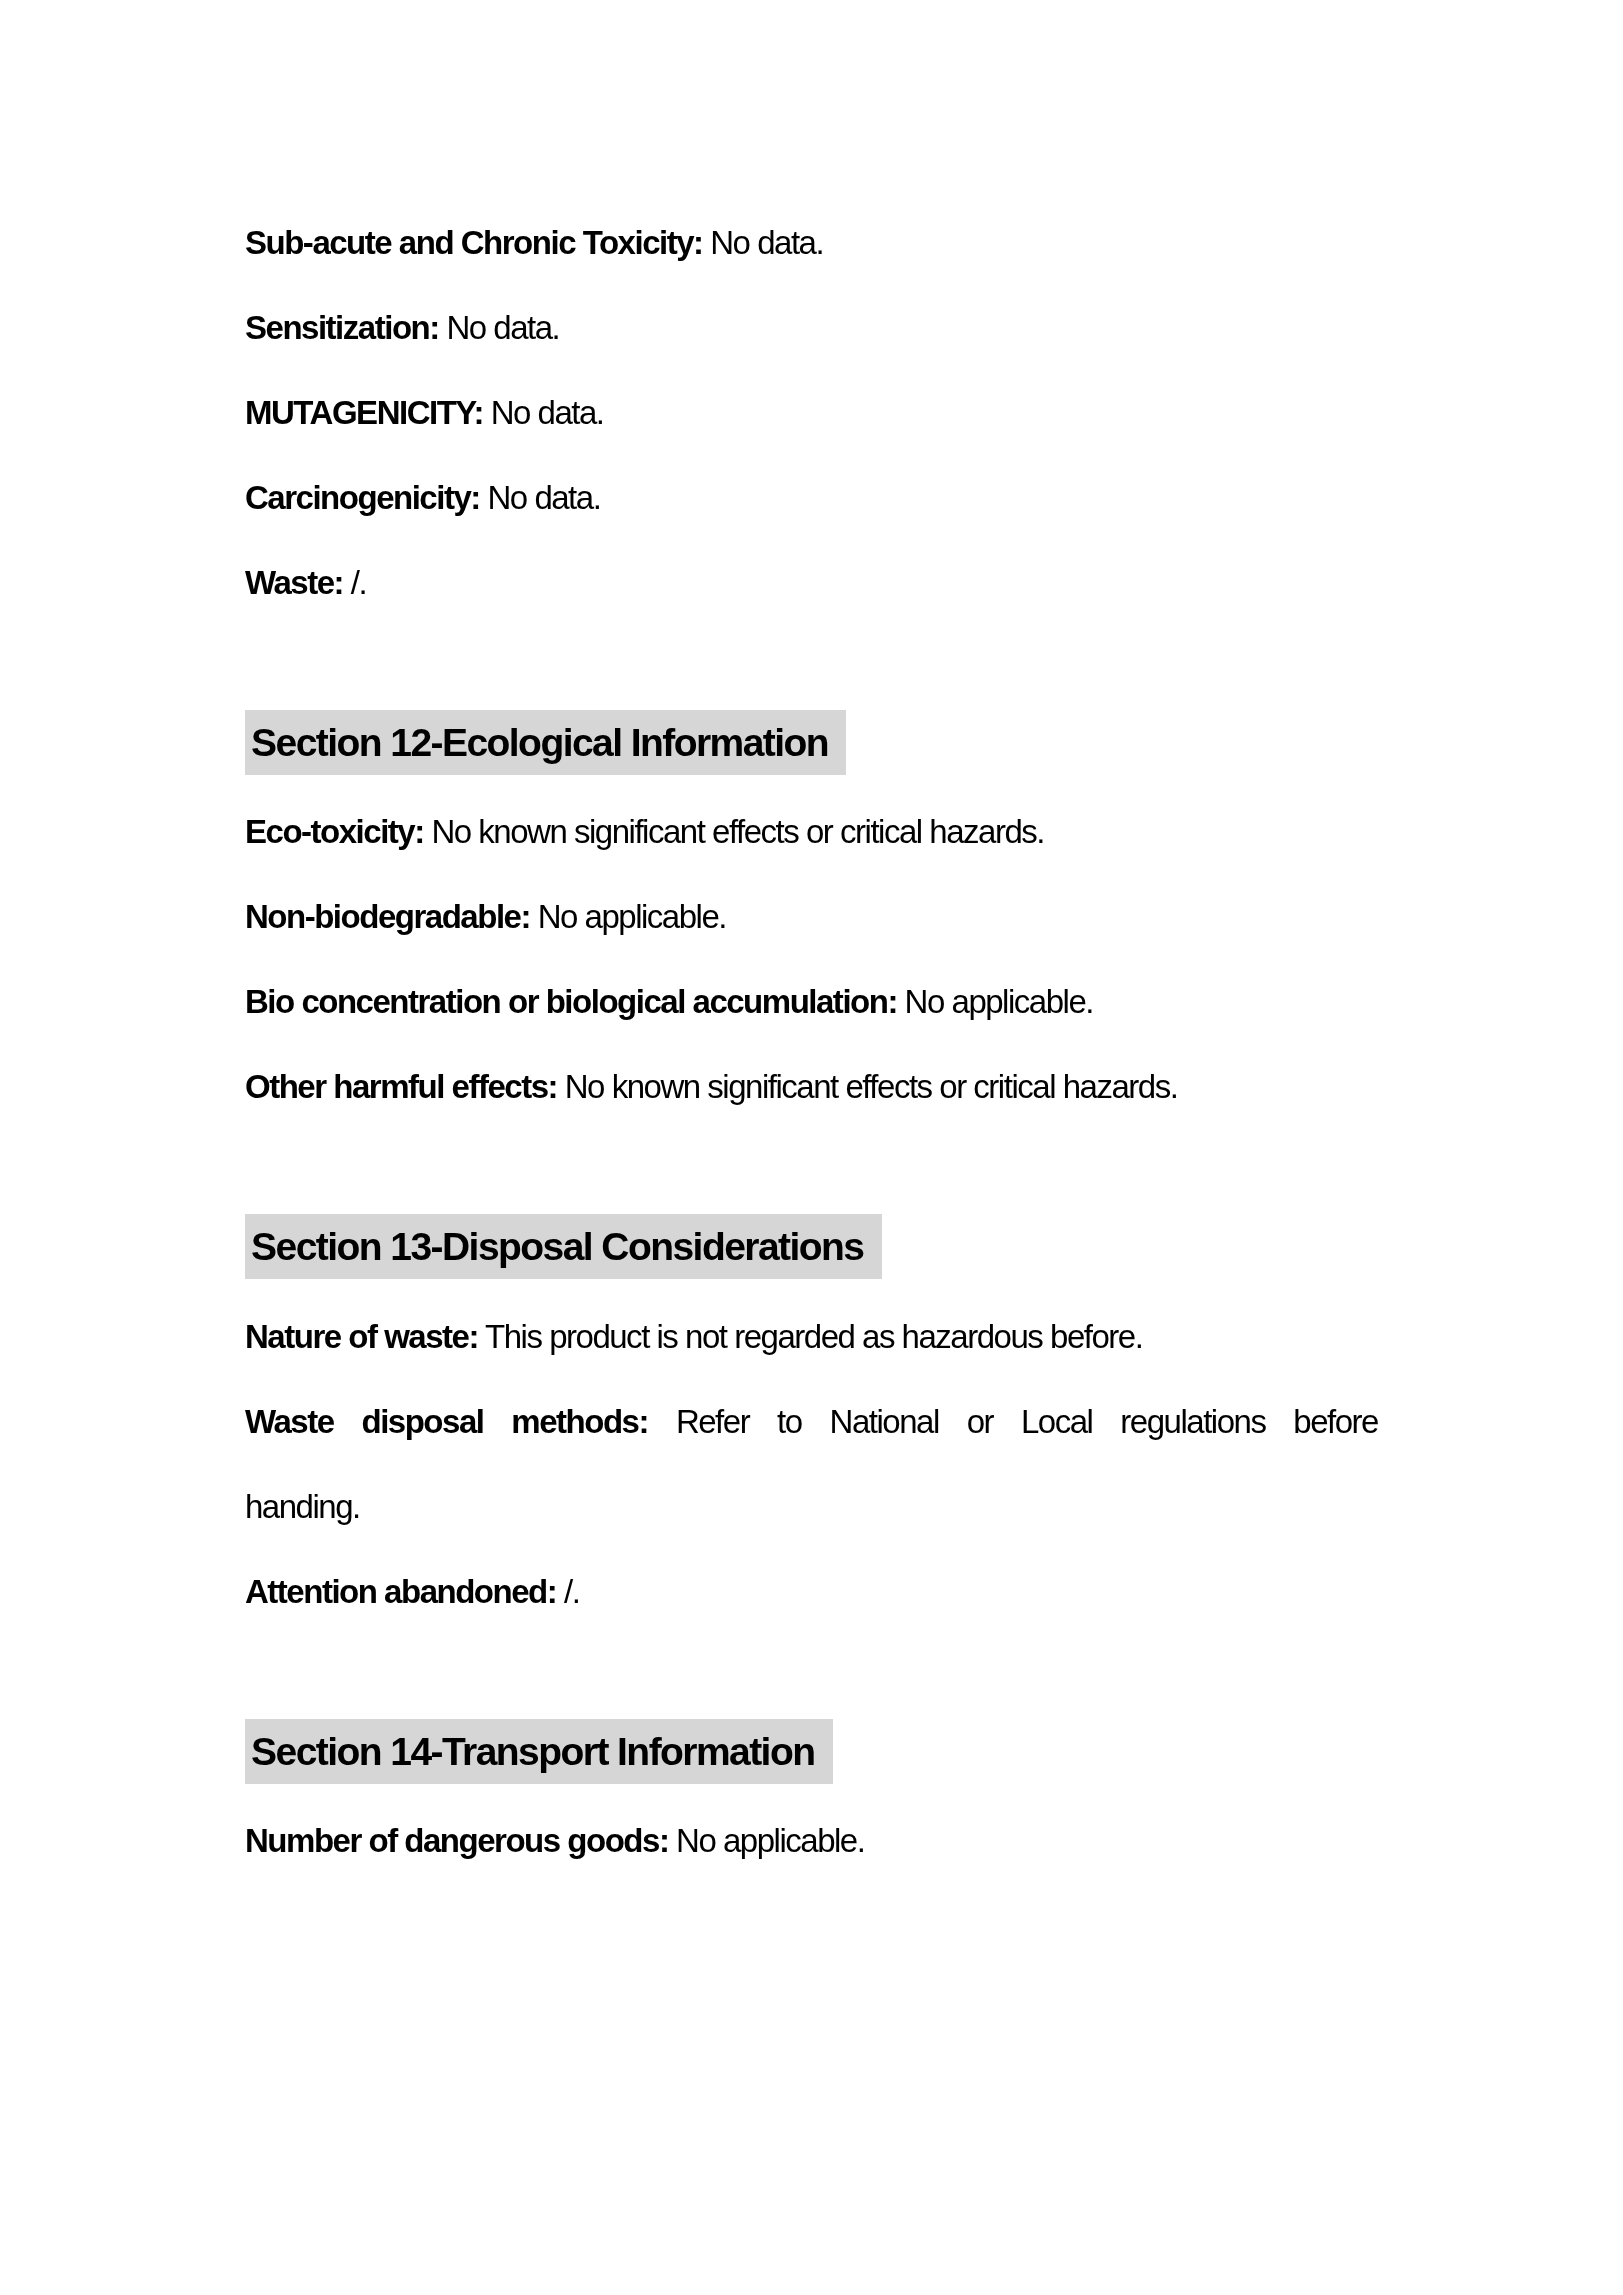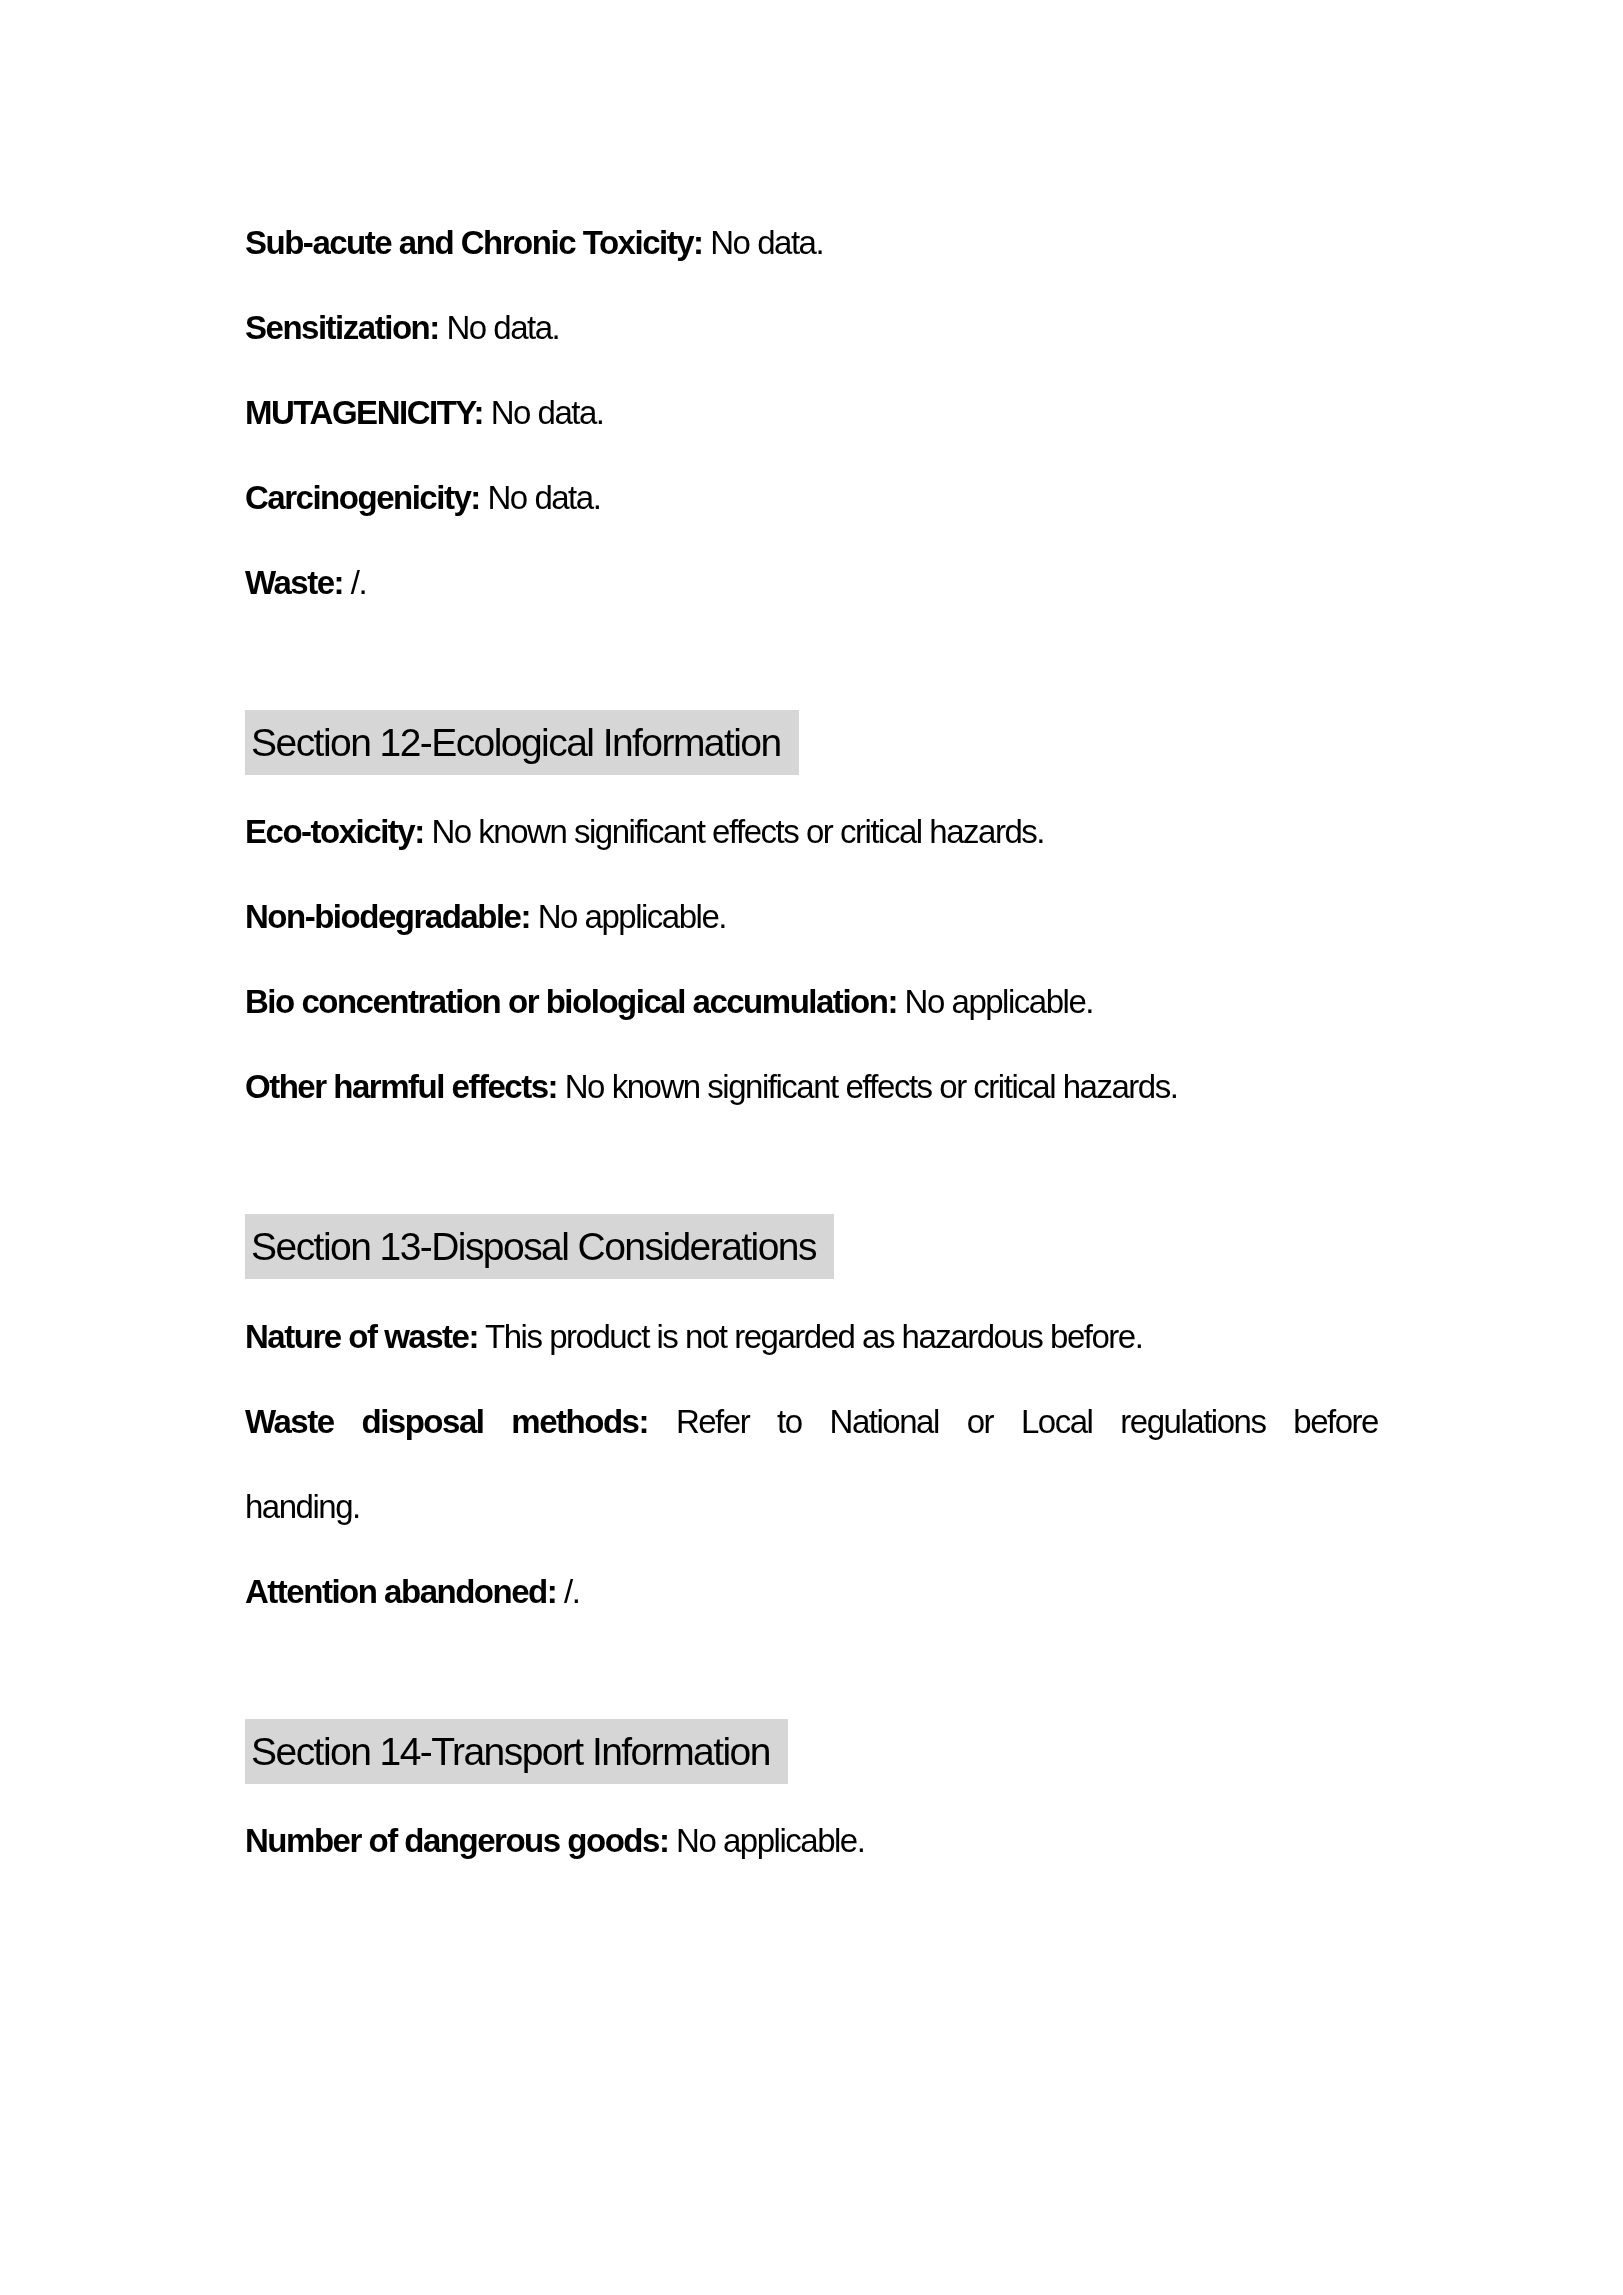--- a/index.html
+++ b/index.html
@@ -34,21 +34,21 @@
     text-align: justify;
     text-align-last: justify;
   }
 
   .spacer { height: 85px; }
 
   .heading-row { margin-bottom: 14.3px; }
   .heading-hl {
     display: inline-block;
     background: var(--hl-color);
-    font-weight: 400;
+    font-weight: 700;
     font-size: 39px;
     line-height: 65px;
     letter-spacing: -0.04em;
     padding: 0 18.4px 0 6.1px;
     white-space: nowrap;
   }
 </style>
 </head>
 <body>
 

